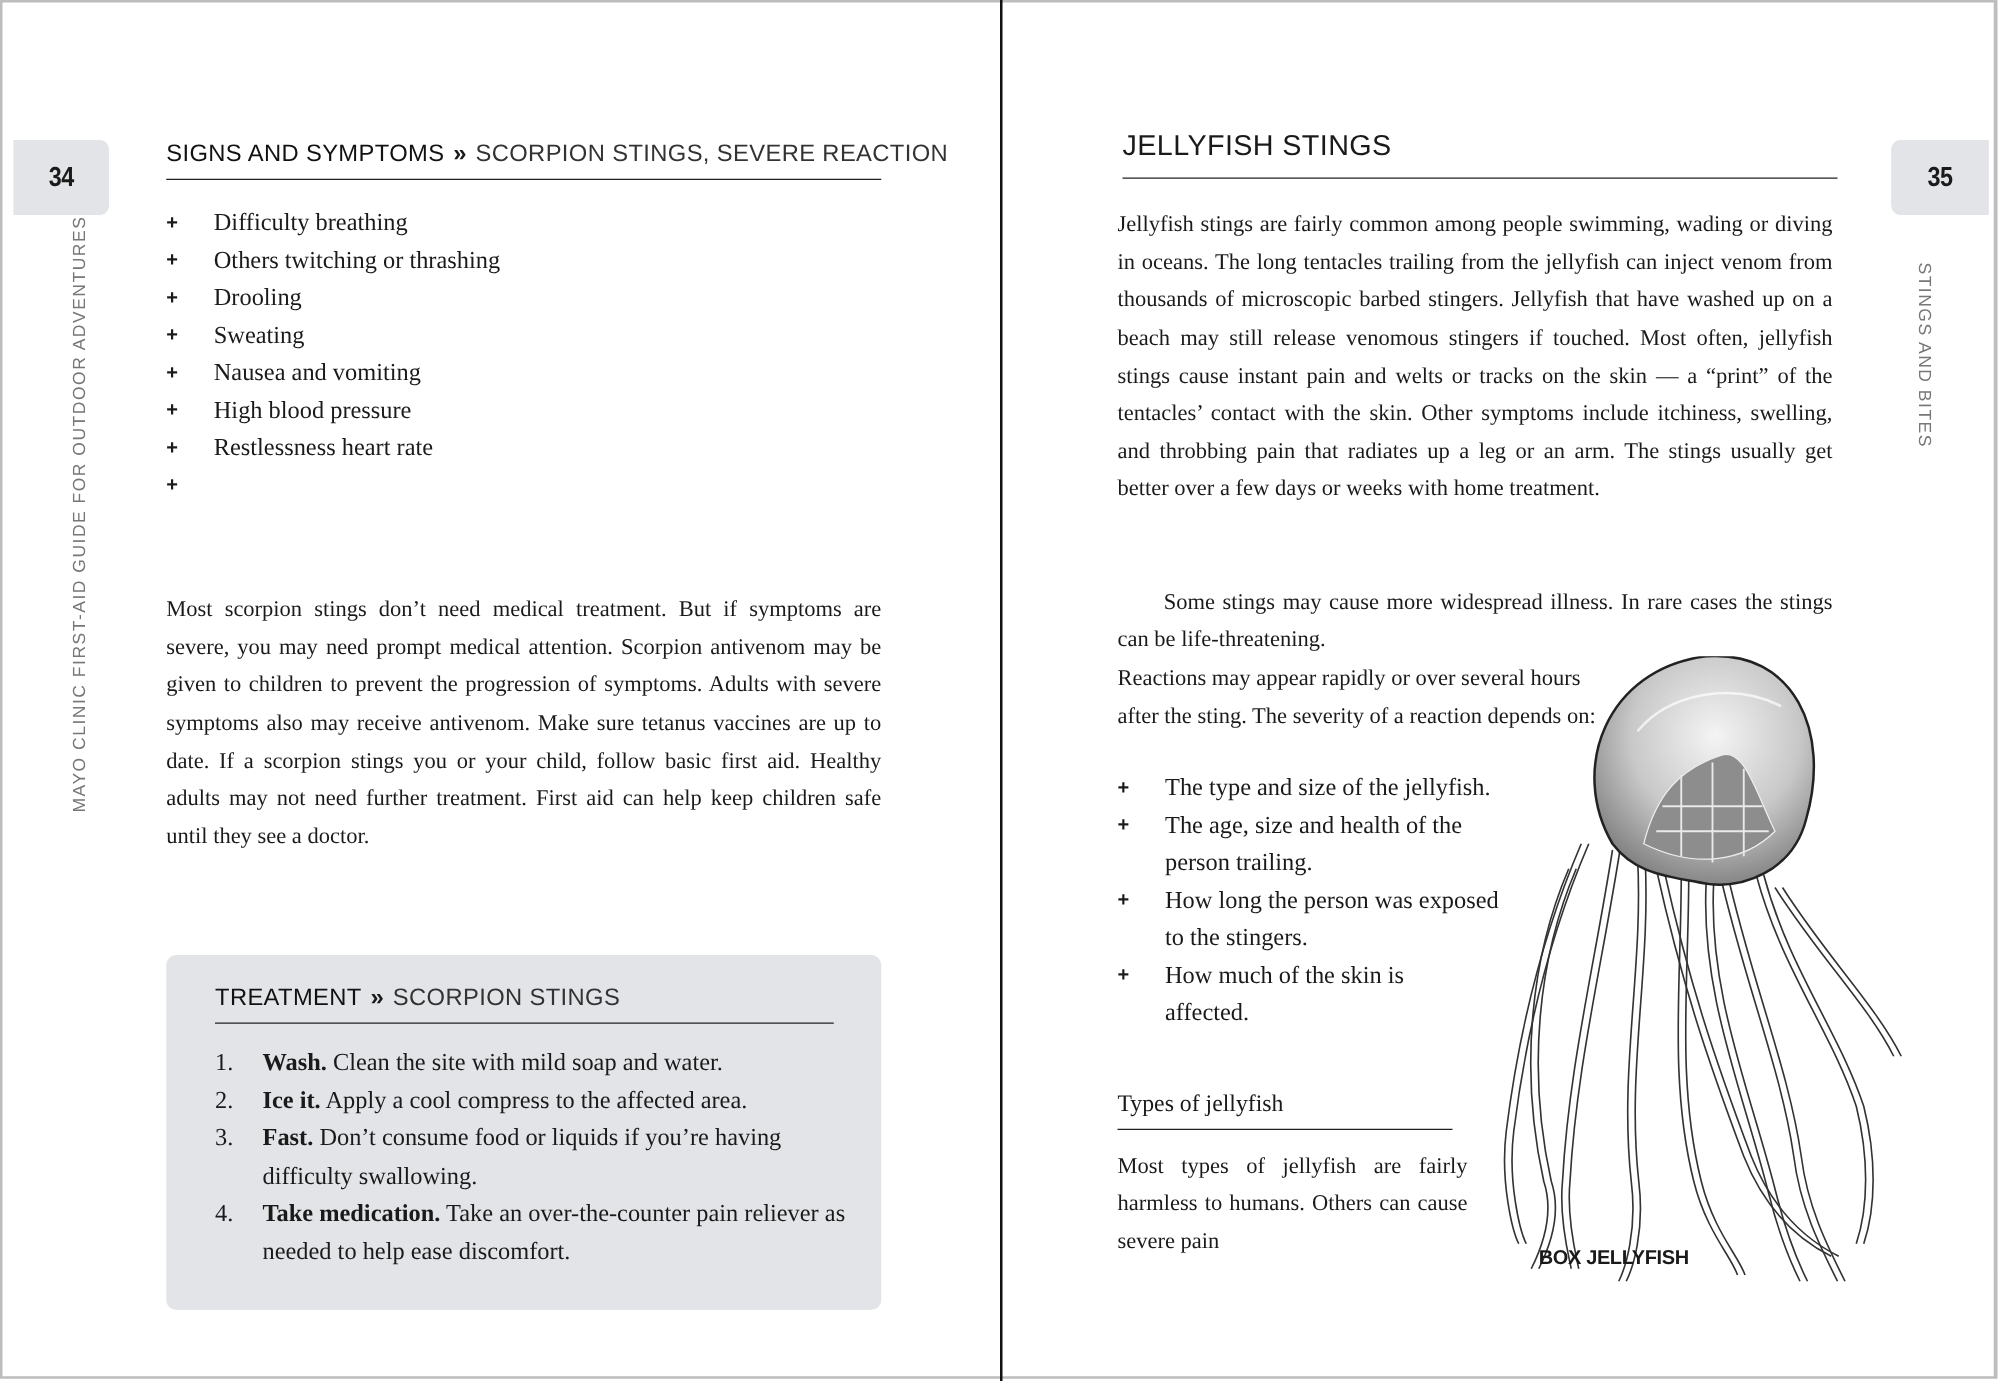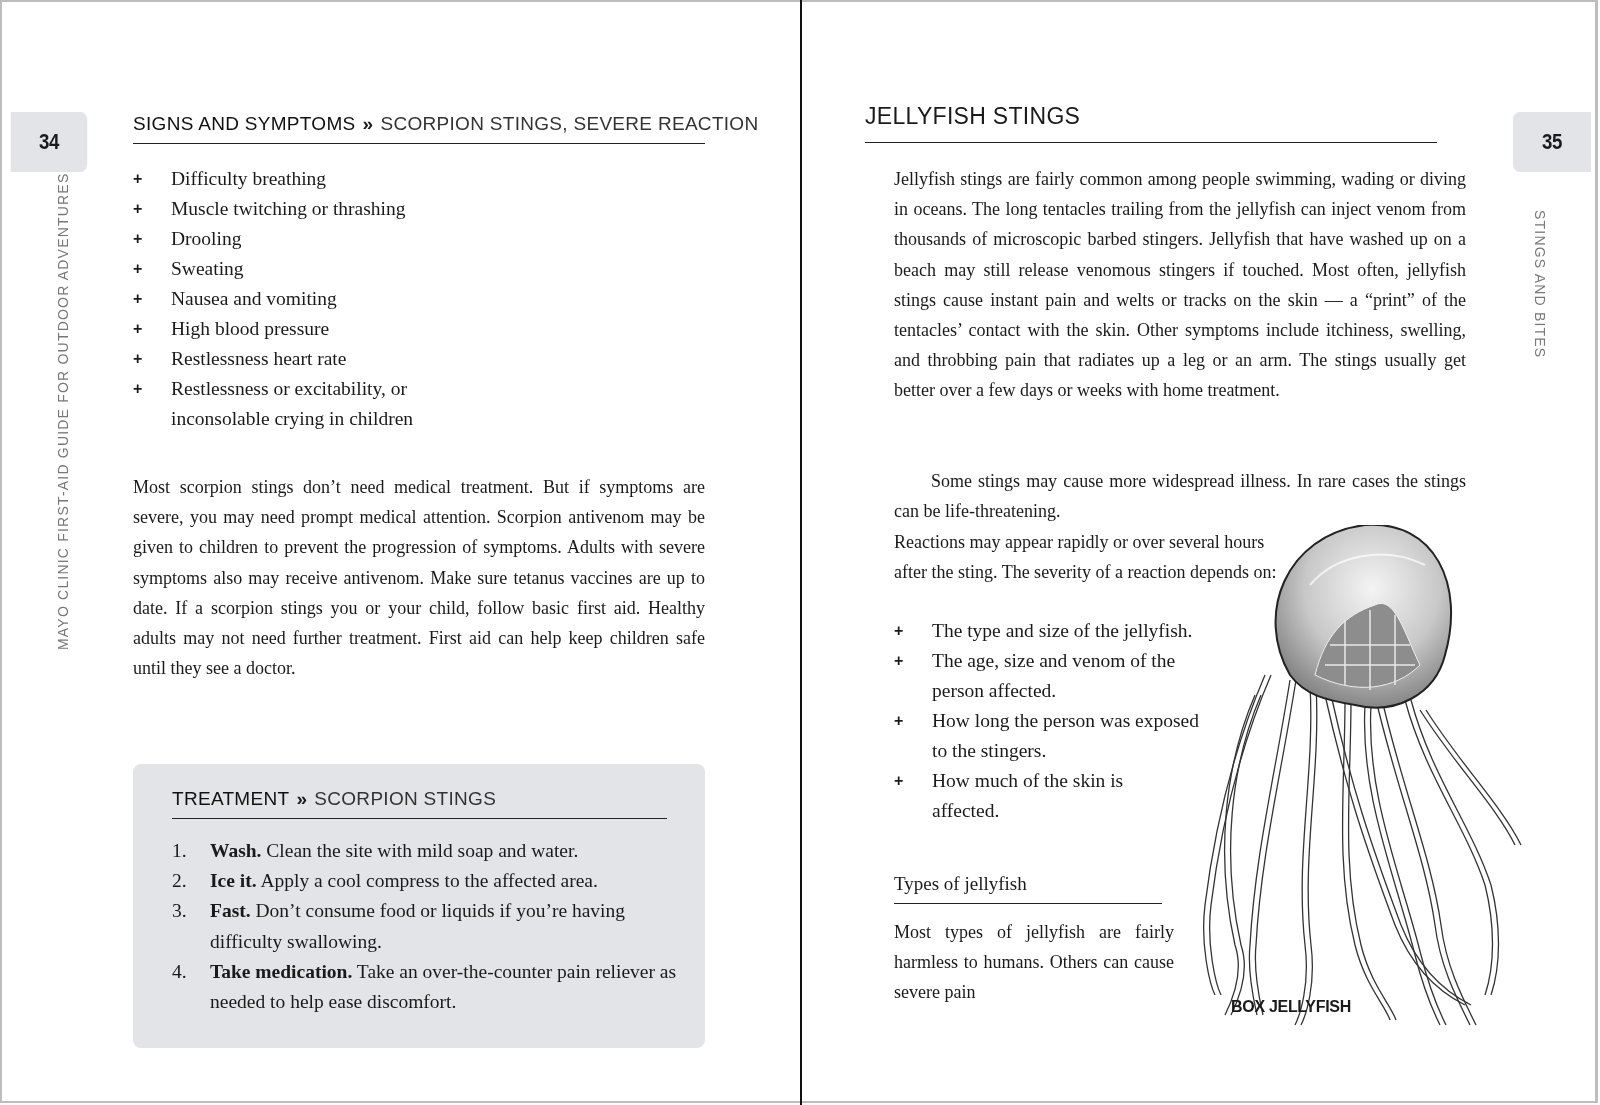--- a/index.html
+++ b/index.html
@@ -95,27 +95,27 @@
     <span>34</span>
   </div>
   <div class="running-head left">MAYO CLINIC FIRST-AID GUIDE FOR OUTDOOR ADVENTURES</div>
 
   <div class="sec-head" style="left:133px; top:113px; width:572px;">
     <span class="strong">SIGNS AND SYMPTOMS</span><span class="sep">»</span><span class="sub">SCORPION STINGS, SEVERE REACTION</span>
   </div>
 
   <ul class="bullets" style="left:133px; top:164px; width:400px;">
     <li><span class="plus">+</span><span>Difficulty breathing</span></li>
-    <li><span class="plus">+</span><span>Muscle twitching or thrashing</span></li>
+    <li><span class="plus">+</span><span>Others twitching or thrashing</span></li>
     <li><span class="plus">+</span><span>Drooling</span></li>
     <li><span class="plus">+</span><span>Sweating</span></li>
     <li><span class="plus">+</span><span>Nausea and vomiting</span></li>
     <li><span class="plus">+</span><span>High blood pressure</span></li>
     <li><span class="plus">+</span><span>Restlessness heart rate</span></li>
-    <li style="width:300px"><span class="plus">+</span><span>Restlessness or excitability, or inconsolable crying in children</span></li>
+    <li style="width:300px"><span class="plus">+</span></li>
   </ul>
 
   <p class="para" style="left:133px; top:472px; width:572px;">Most scorpion stings don’t need medical treatment. But if symptoms are severe, you may need prompt medical attention. Scorpion antivenom may be given to children to prevent the progression of symptoms. Adults with severe symptoms also may receive antivenom. Make sure tetanus vaccines are up to date. If a scorpion stings you or your child, follow basic first aid. Healthy adults may not need further treatment. First aid can help keep children safe until they see a doctor.</p>
 
   <div class="treat-box">
     <div class="sec-head" style="left:39px; top:24px; width:495px;">
       <span class="strong">TREATMENT</span><span class="sep">»</span><span class="sub">SCORPION STINGS</span>
     </div>
     <ol class="treat-list" style="left:39px; top:72px; width:500px;">
       <li><span class="num">1.</span><b>Wash.</b> <span>Clean the site with mild soap and water.</span></li>
@@ -126,29 +126,29 @@
   </div>
 </div>
 
 <div class="page right">
   <div class="page-tab right">
     <span>35</span>
   </div>
   <div class="running-head right" style="top:210px;">STINGS AND BITES</div>
 </div>
 
-<div class="sec-head" style="left:865px; top:103px; width:572px; font-size:23px; padding-bottom:12px;">JELLYFISH STINGS</div>
+<div class="sec-head" style="left:898px; top:103px; width:572px; font-size:23px; padding-bottom:12px;">JELLYFISH STINGS</div>
 
 <p class="para" style="left:894px; top:164px; width:572px;">Jellyfish stings are fairly common among people swimming, wading or diving in oceans. The long tentacles trailing from the jellyfish can inject venom from thousands of microscopic barbed stingers. Jellyfish that have washed up on a beach may still release venomous stingers if touched. Most often, jellyfish stings cause instant pain and welts or tracks on the skin — a “print” of the tentacles’ contact with the skin. Other symptoms include itchiness, swelling, and throbbing pain that radiates up a leg or an arm. The stings usually get better over a few days or weeks with home treatment.</p>
 <p class="para indent" style="left:894px; top:466px; width:572px;">Some stings may cause more widespread illness. In rare cases the stings can be life-threatening.</p>
 <p class="para" style="left:894px; top:527px; width:400px; text-align:left;">Reactions may appear rapidly or over several hours after the sting. The severity of a reaction depends on:</p>
 
 <ul class="bullets" style="left:894px; top:616px; width:360px;">
   <li><span class="plus">+</span><span>The type and size of the jellyfish.</span></li>
-  <li style="width:270px"><span class="plus">+</span><span>The age, size and venom of the person affected.</span></li>
+  <li style="width:270px"><span class="plus">+</span><span>The age, size and health of the person trailing.</span></li>
   <li style="width:270px"><span class="plus">+</span><span>How long the person was exposed to the stingers.</span></li>
   <li style="width:245px"><span class="plus">+</span><span>How much of the skin is affected.</span></li>
 </ul>
 
 <div class="types-head">Types of jellyfish</div>
 <p class="para" style="left:894px; top:917px; width:280px;">Most types of jellyfish are fairly harmless to humans. Others can cause severe pain</p>
 
 <svg class="jelly" viewBox="0 0 330 505">
   <defs>
     <radialGradient id="bell" cx="55%" cy="35%" r="70%">

